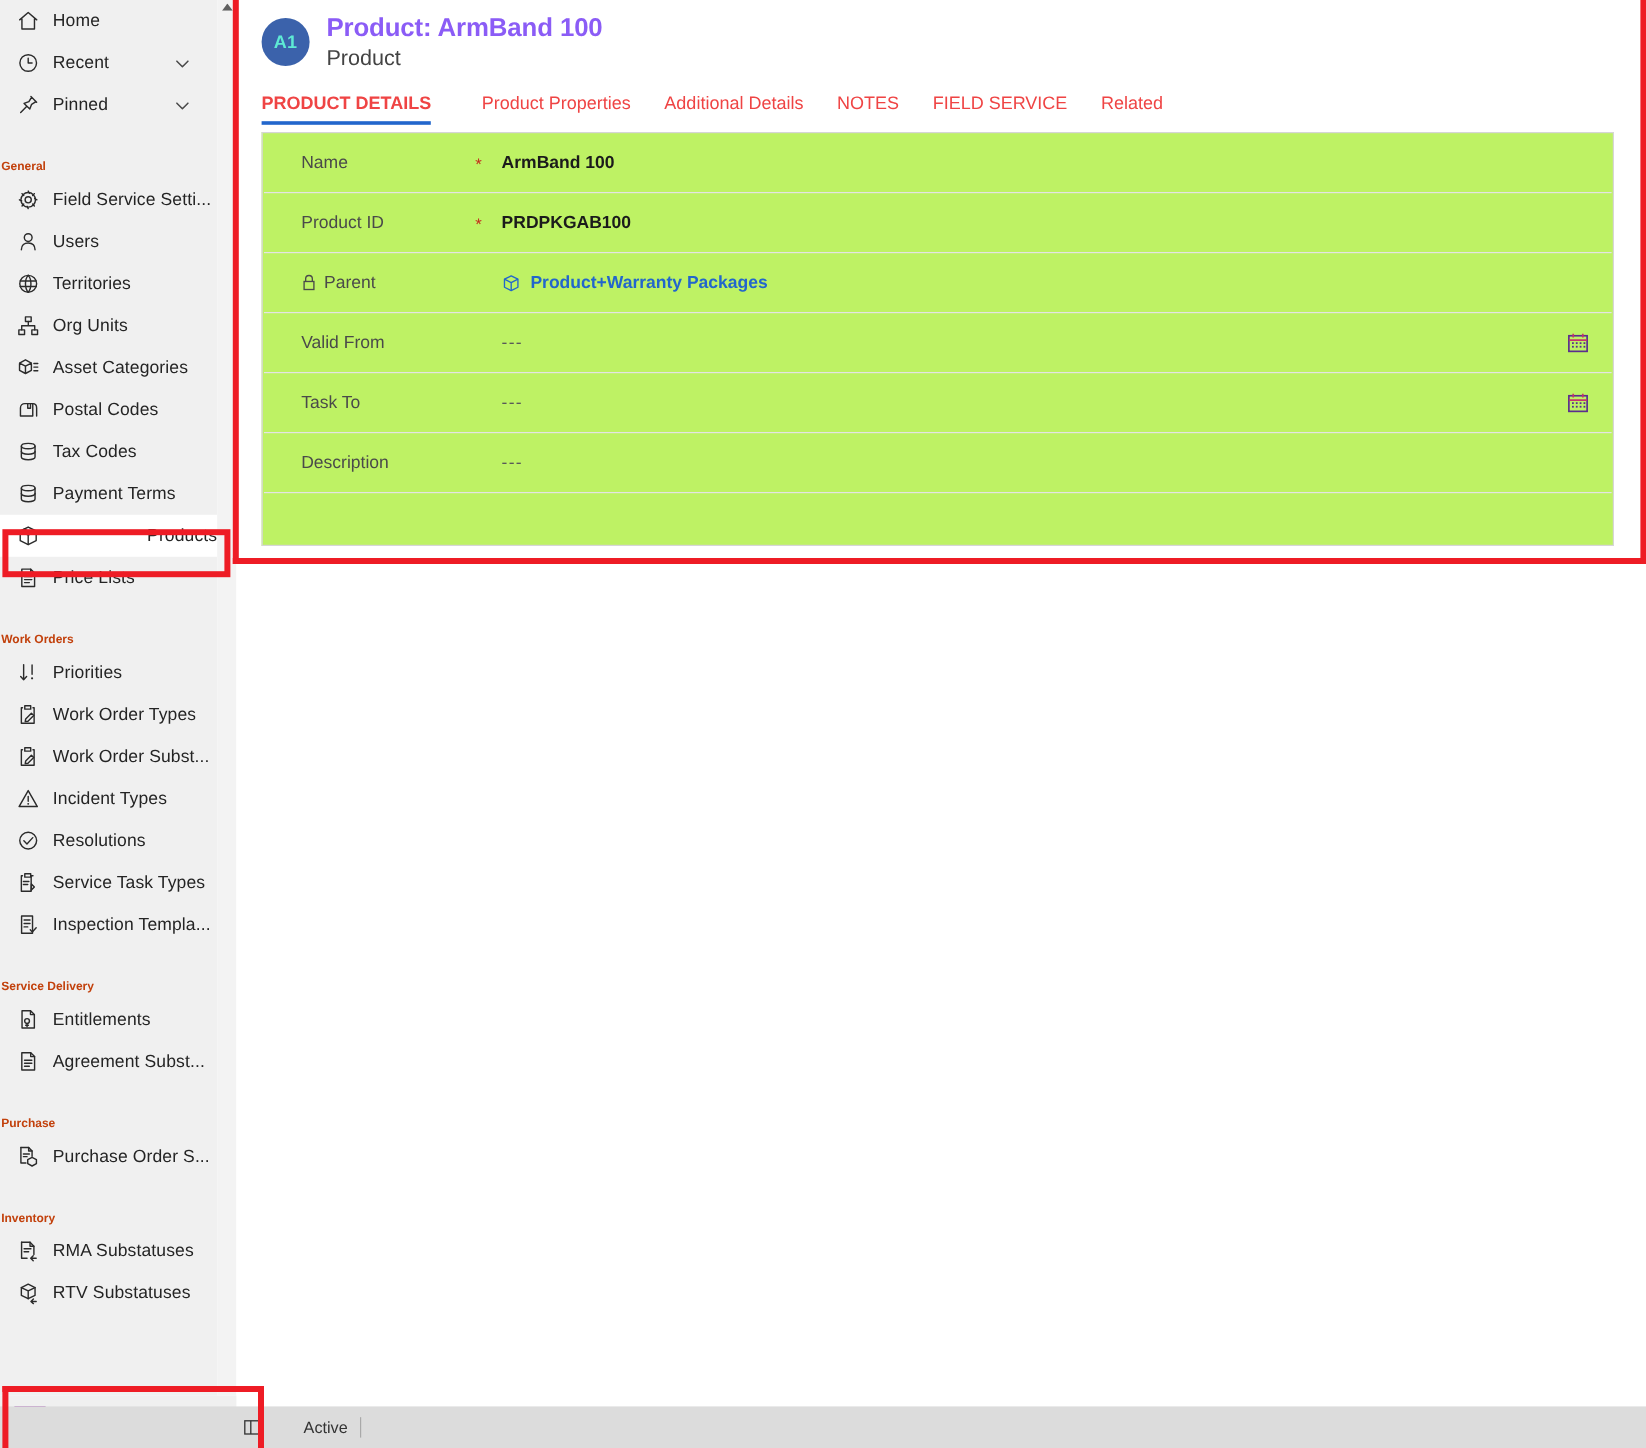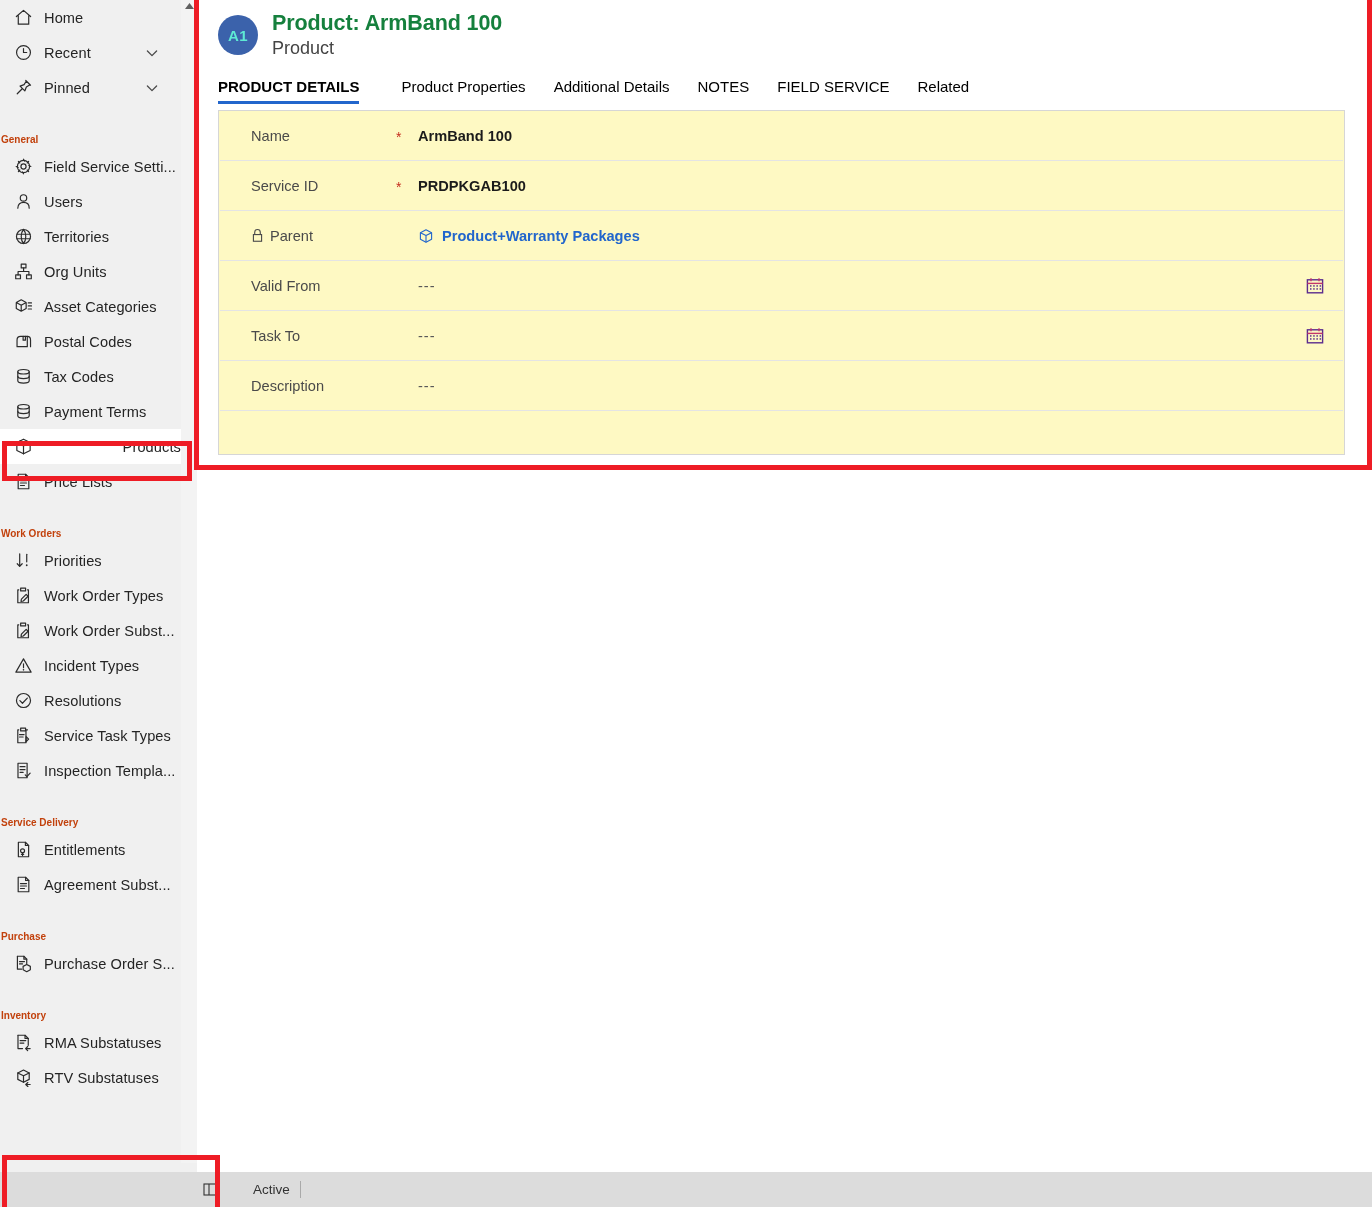--- a/index.html
+++ b/index.html
@@ -115,56 +115,56 @@
     width: 40px; height: 40px; border-radius: 50%;
     background: #3b62ab;
     color: #5eead4;
     font-size: 15px; font-weight: bold;
     display: flex; align-items: center; justify-content: center;
     margin-right: 14px;
     letter-spacing: .3px;
   }
   #title-block { display: flex; flex-direction: column; justify-content: center; }
   #rec-title {
-    font-size: 21.5px; font-weight: bold; color: #15803d;
+    font-size: 21.5px; font-weight: bold; color: #8b5cf6;
     line-height: 1.15;
     letter-spacing: -.1px;
   }
   #rec-sub {
     font-size: 18px; color: #444444; margin-top: 3px;
   }
 
   #tabs {
     display: flex; align-items: flex-end;
     height: 34px;
     padding-left: 21px;
     gap: 0;
   }
   .tab {
     position: relative;
     font-size: 15px;
-    color: #000000;
+    color: #ef4444;
     padding: 0 14px 9px 14px;
     cursor: pointer;
     white-space: nowrap;
   }
   .tab:first-child { padding-left: 0; margin-right: 14px; }
   .tab.active { font-weight: bold; }
   .tab.active::after {
     content: ""; position: absolute;
     left: 0; right: 14px; bottom: 0;
     height: 3px; background: #2266cc;
   }
 
   
   #card {
     position: absolute;
     left: 21px; top: 110px;
     width: 1127px; height: 345px;
-    background: #fef9c3;
+    background: #bef264;
     border: 1px solid #d6d6d6;
   }
   .frow {
     position: relative;
     display: flex; align-items: center;
     height: 50px;
     border-bottom: 1px solid #e4e4e4;
     padding-left: 31px;
     margin-left: 1px;
     margin-right: 1px;
@@ -548,21 +548,21 @@
     <div id="card">
         <div class="frow">
           <div class="flabel">
             <span>Name</span>
           </div>
           <div class="req">*</div>
           <div class="fvalue">ArmBand 100</div>
         </div>
         <div class="frow">
           <div class="flabel">
-            <span>Service ID</span>
+            <span>Product ID</span>
           </div>
           <div class="req">*</div>
           <div class="fvalue">PRDPKGAB100</div>
         </div>
         <div class="frow">
           <div class="flabel">
             <span class="lock-ico"><svg width="13" height="15" viewBox="0 0 14 16">
                 <path d="M4 7 V4.6 A3 3 0 0 1 10 4.6 V7" stroke="#4a4a4a" stroke-width="1.2" fill="none"></path>
                 <rect x="2.6" y="7" width="8.8" height="7.2" stroke="#4a4a4a" stroke-width="1.2" fill="none"></rect>
               </svg></span>

